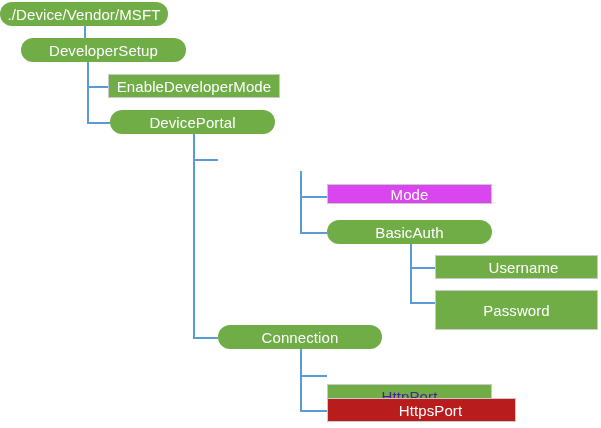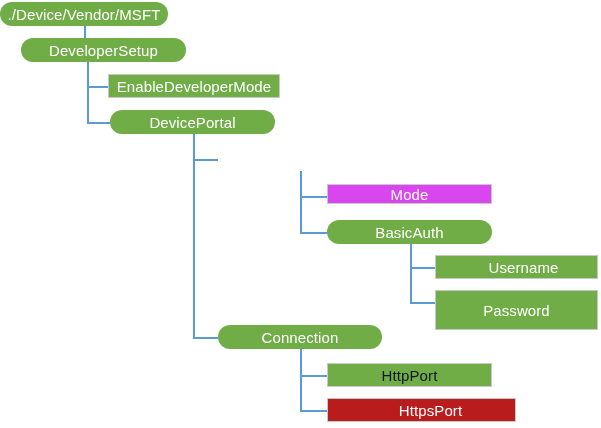--- a/index.html
+++ b/index.html
@@ -66,15 +66,15 @@
     <div class="conn h" style="left: 300px; top: 410px; width: 27px; background: rgb(91, 155, 213);"></div>
     <div class="node rounded" style="left: 0px; top: 2px; width: 168px; height: 24px; background: rgb(112, 173, 71); color: rgb(255, 255, 255);">./Device/Vendor/MSFT</div>
     <div class="node rounded" style="left: 21px; top: 38px; width: 165px; height: 24px; background: rgb(112, 173, 71); color: rgb(255, 255, 255);">DeveloperSetup</div>
     <div class="node rect" style="left: 108px; top: 74px; width: 172px; height: 24px; background: rgb(112, 173, 71); color: rgb(255, 255, 255); border-color: rgb(201, 201, 201);">EnableDeveloperMode</div>
     <div class="node rounded" style="left: 110px; top: 110px; width: 165px; height: 24px; background: rgb(112, 173, 71); color: rgb(255, 255, 255);">DevicePortal</div>
     <div class="node rect" style="left: 327px; top: 184px; width: 165px; height: 20px; background: #d946ef; color: rgb(255, 255, 255); border-color: rgb(201, 201, 201);">Mode</div>
     <div class="node rounded" style="left: 327px; top: 220px; width: 165px; height: 24px; background: rgb(112, 173, 71); color: rgb(255, 255, 255);">BasicAuth</div>
     <div class="node rect" style="left: 435px; top: 255px; width: 163px; height: 24px; background: rgb(112, 173, 71); color: rgb(255, 255, 255); border-color: rgb(201, 201, 201); padding-left: 14px;">Username</div>
     <div class="node rect" style="left: 435px; top: 290px; width: 163px; height: 40px; background: rgb(112, 173, 71); color: rgb(255, 255, 255); border-color: rgb(201, 201, 201);">Password</div>
     <div class="node rounded" style="left: 218px; top: 325px; width: 164px; height: 24px; background: rgb(112, 173, 71); color: rgb(255, 255, 255);">Connection</div>
-    <div class="node rect" style="left: 327px; top: 363px; width: 165px; height: 24px; background: rgb(112, 173, 71); color: #0f172a; border-color: rgb(201, 201, 201);">HttpPort</div>
+    <div class="node rect" style="left: 327px; top: 384px; width: 165px; height: 24px; background: rgb(112, 173, 71); color: #4c1d95; border-color: rgb(201, 201, 201);">HttpPort</div>
     <div class="node rect" style="left: 327px; top: 398px; width: 189px; height: 24px; background: #b91c1c; color: rgb(255, 255, 255); border-color: rgb(201, 201, 201); padding-left: 18px;">HttpsPort</div>
   </div>
 
 </body></html>

